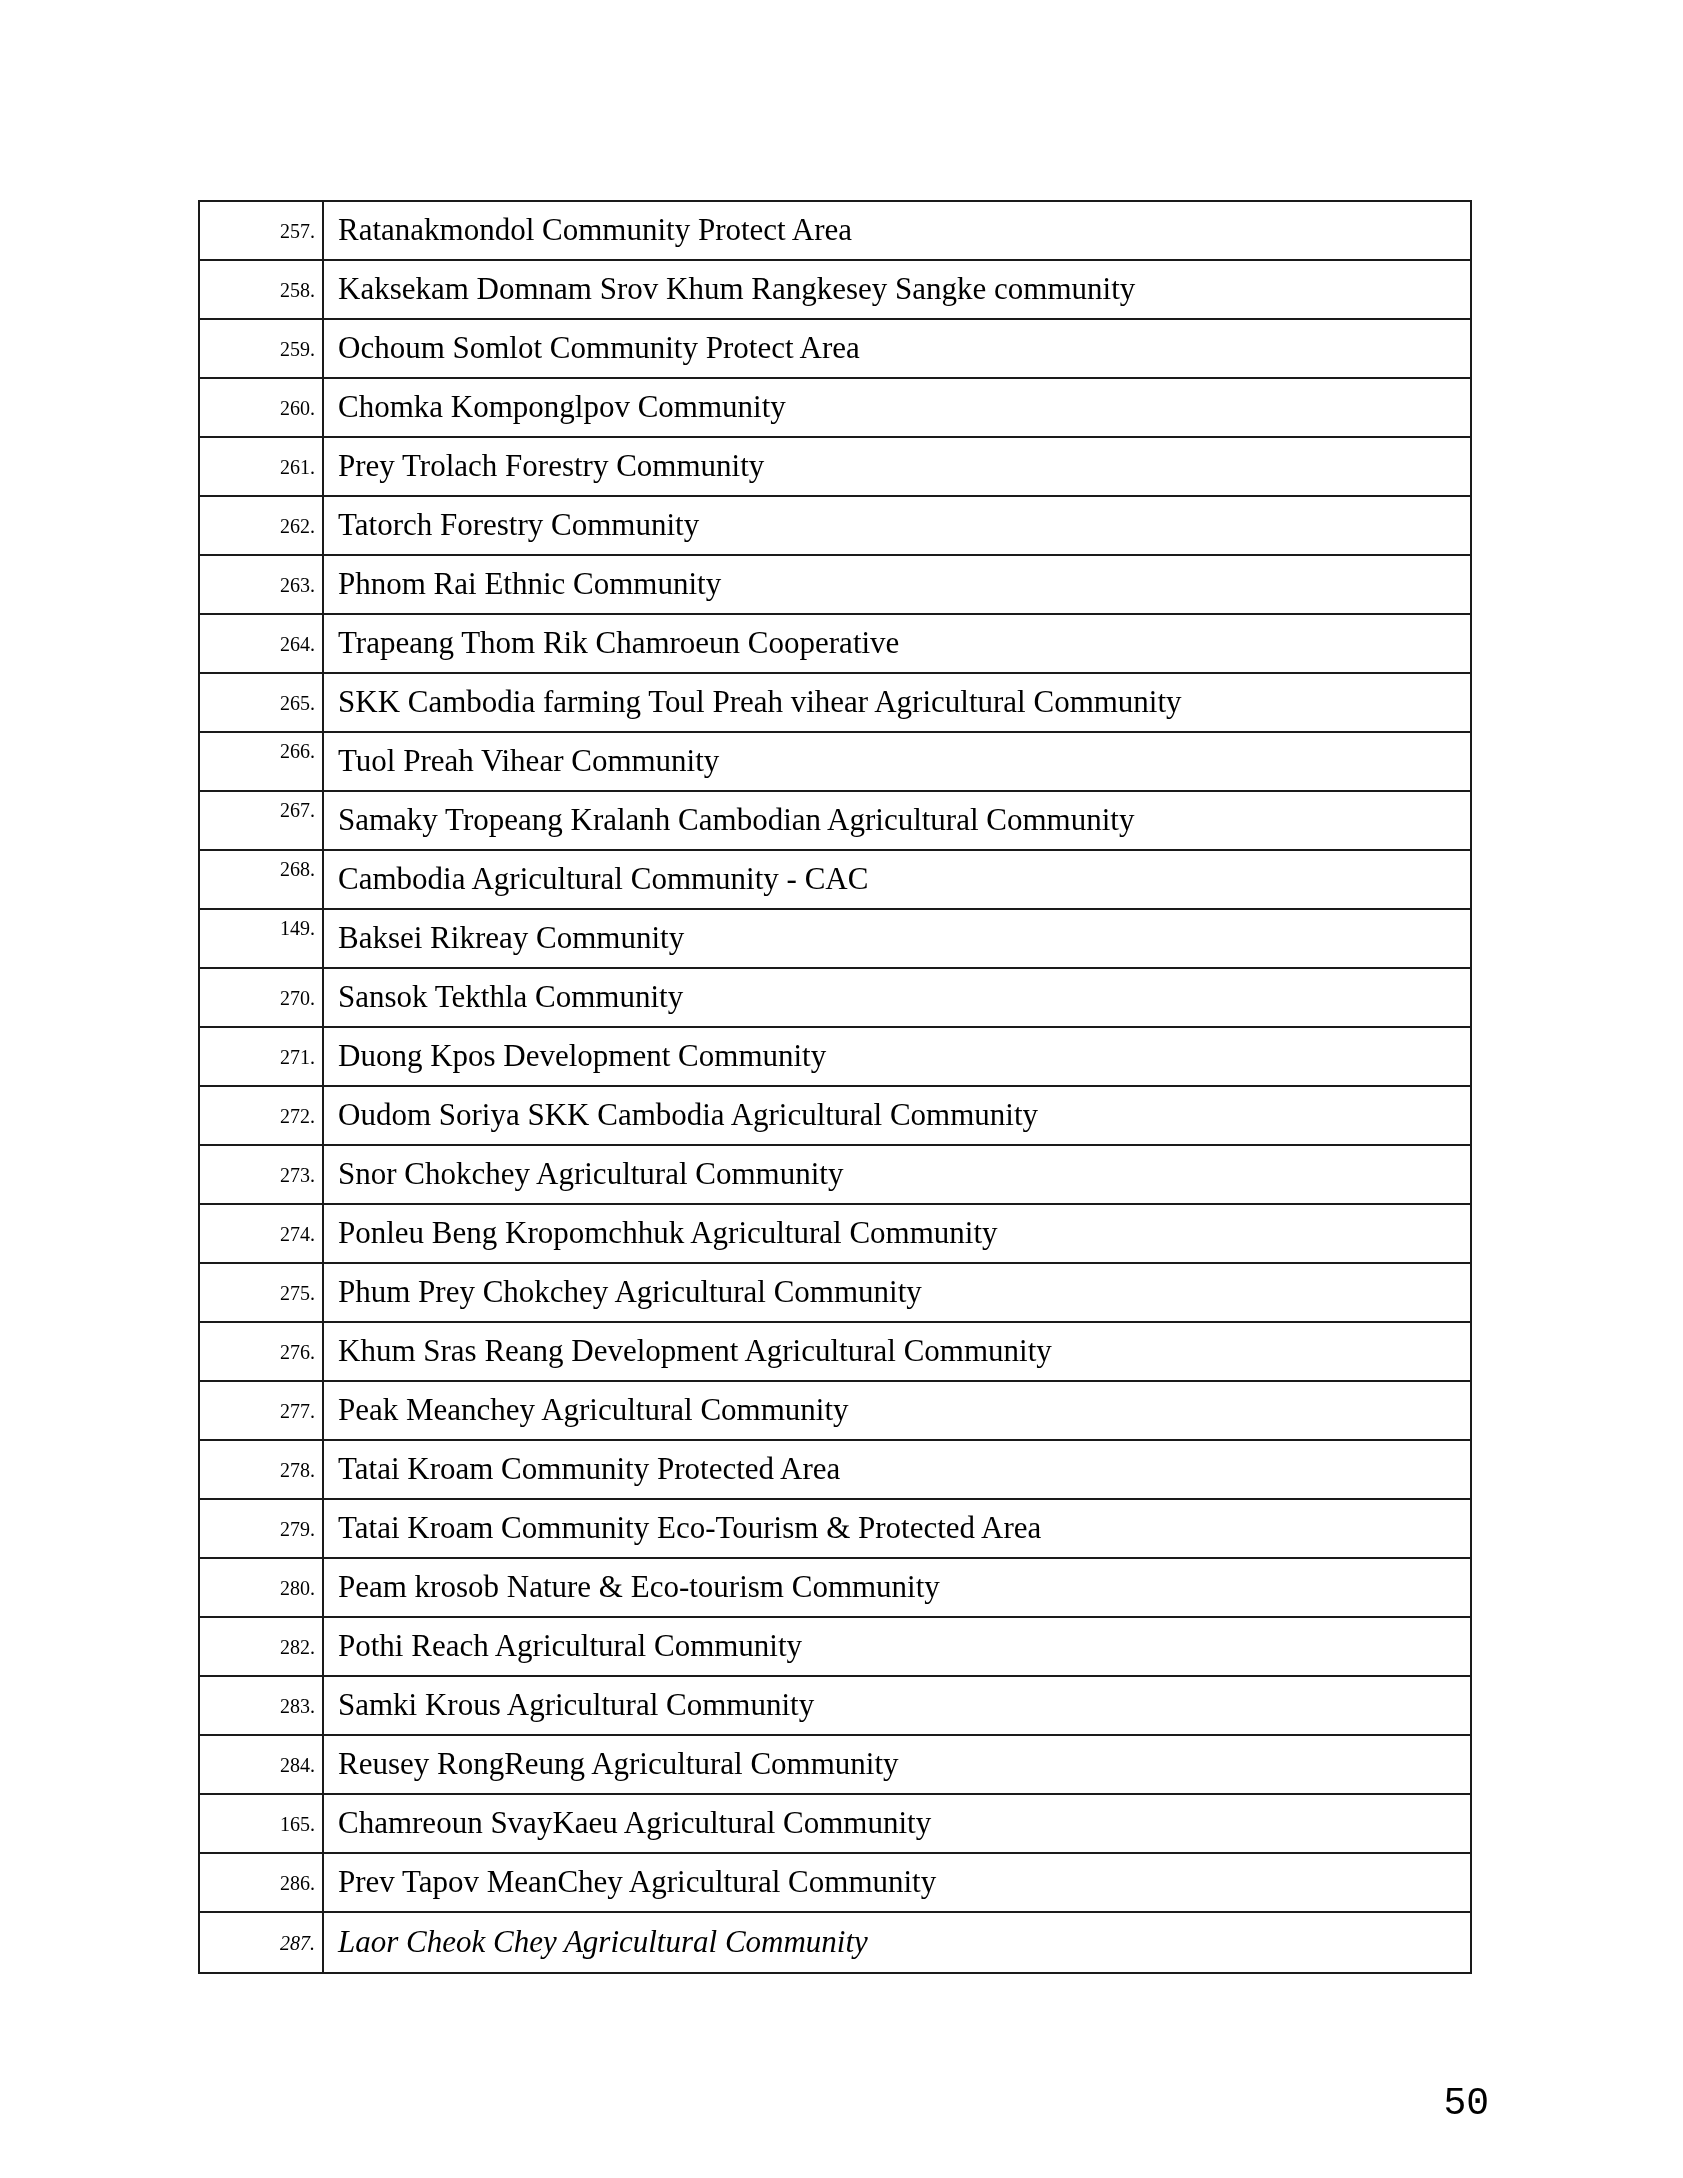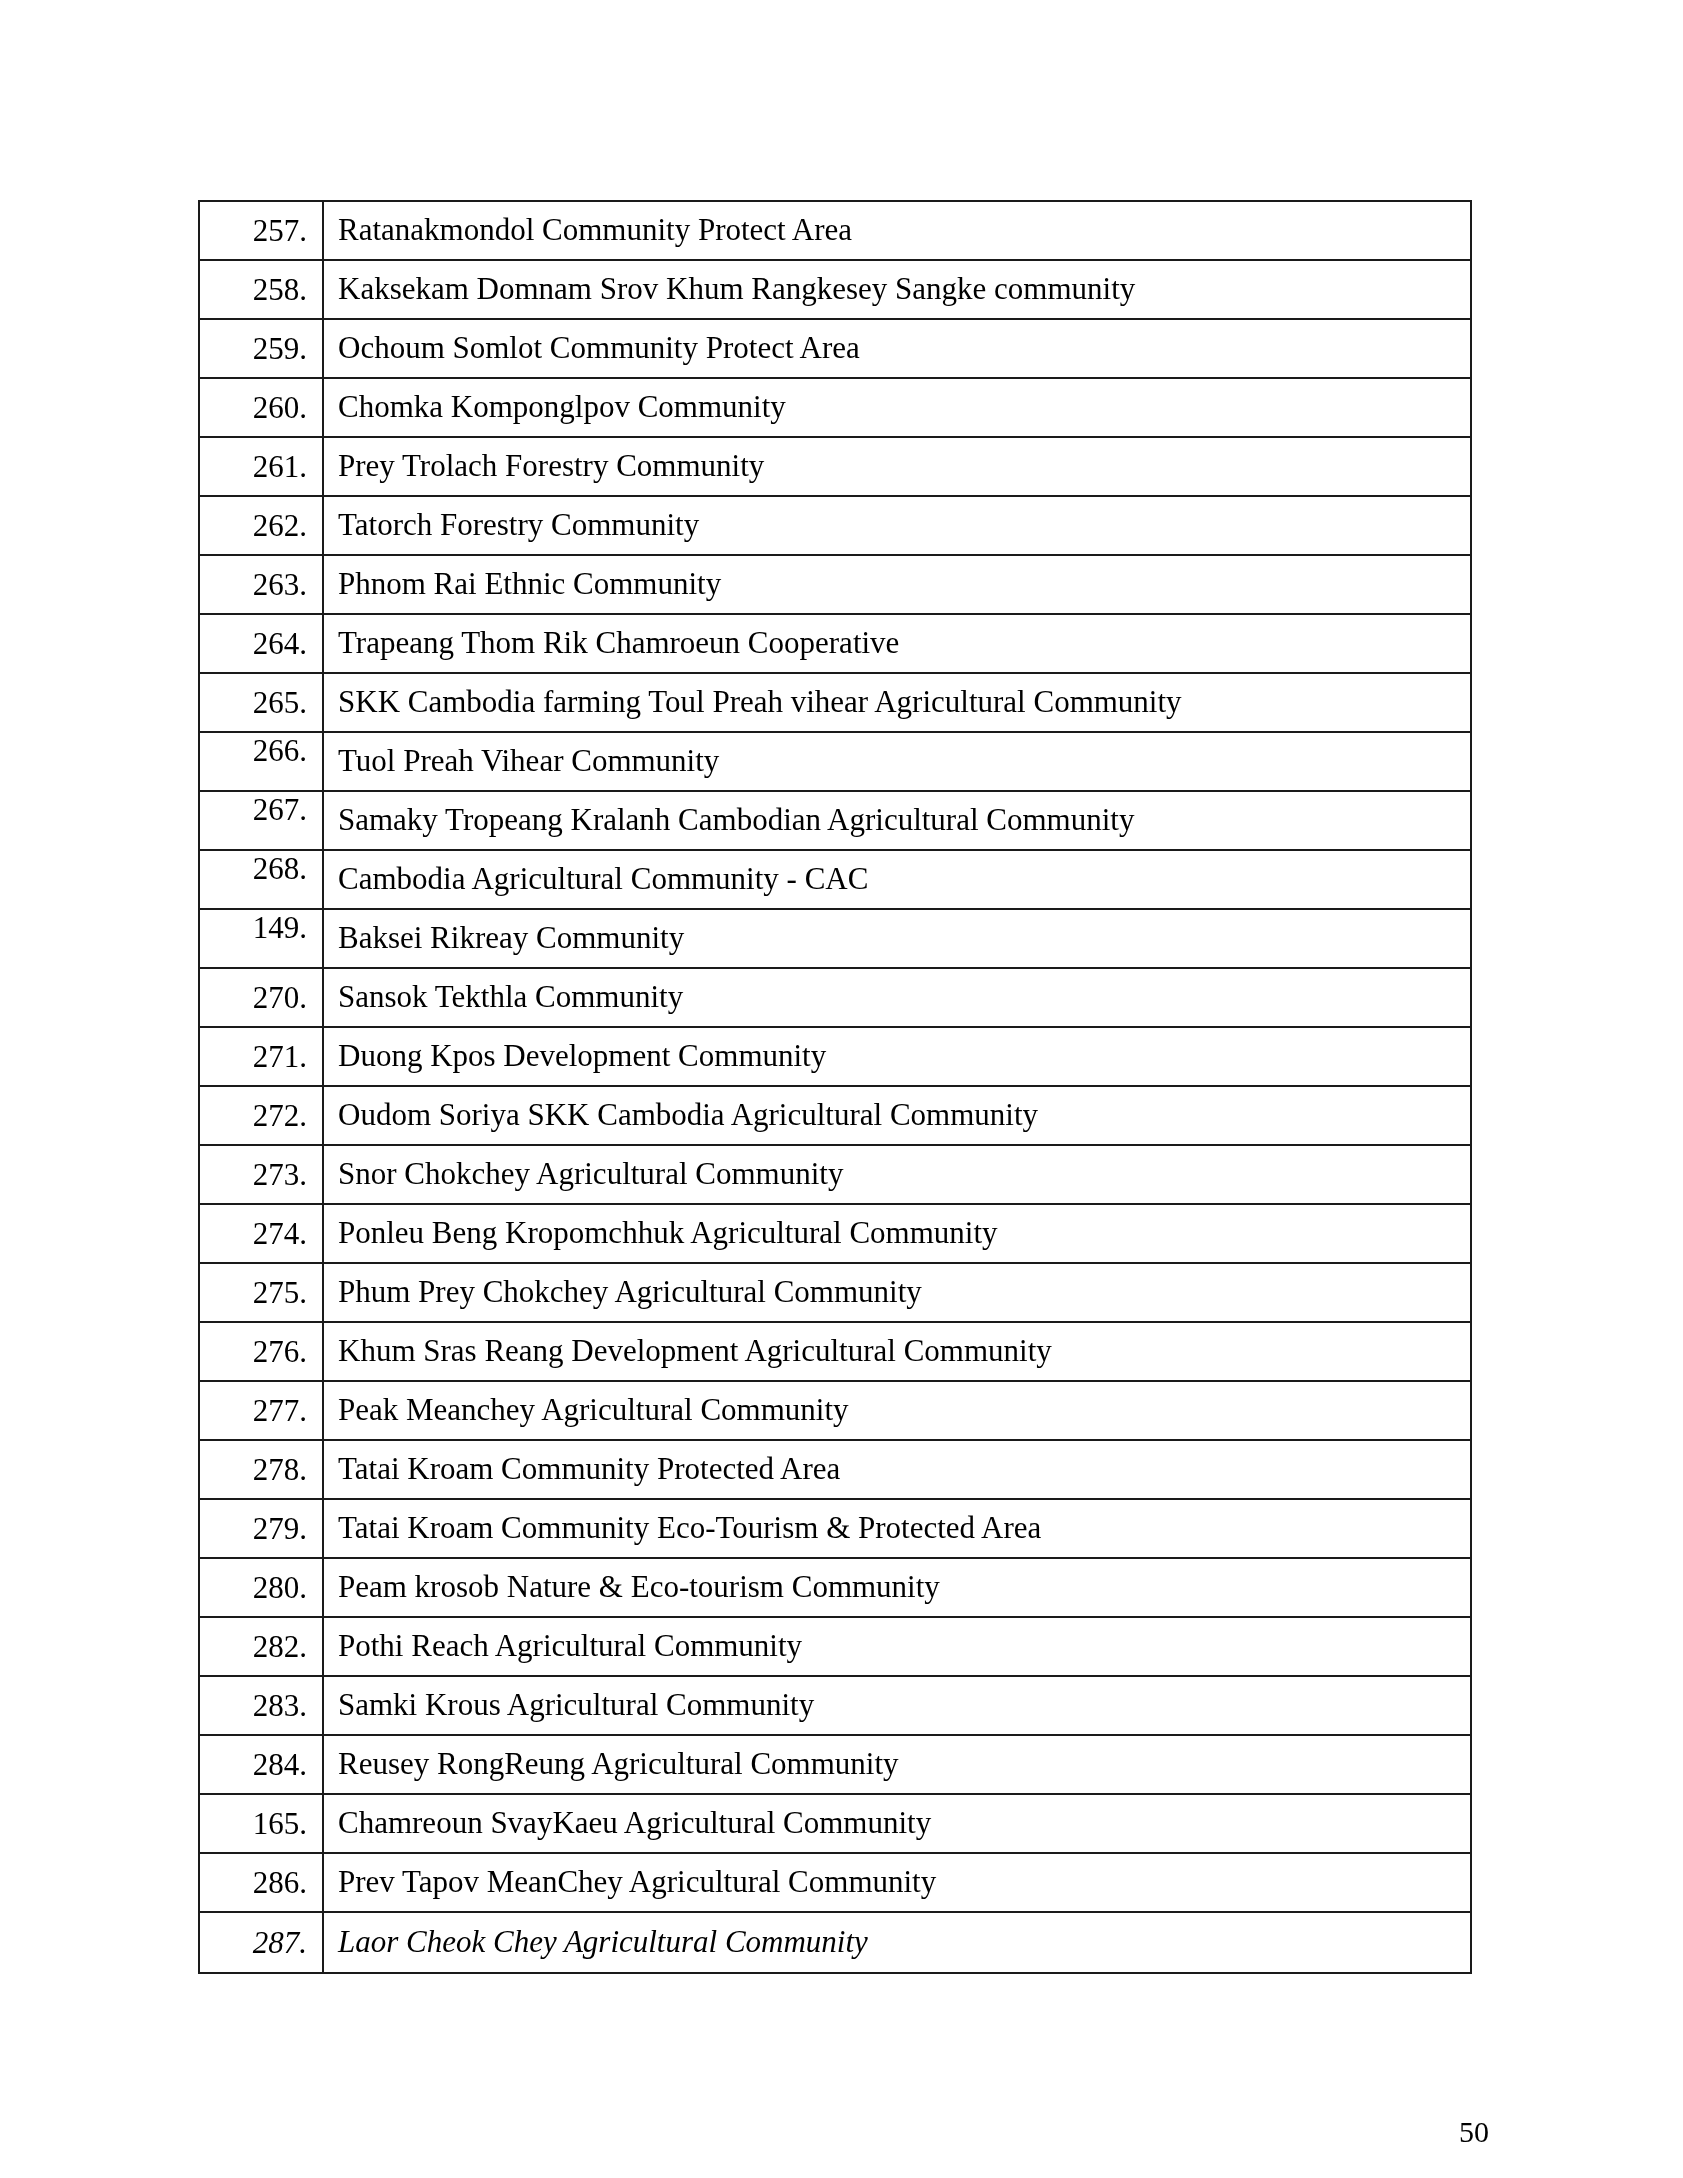--- a/index.html
+++ b/index.html
@@ -36,22 +36,22 @@
     font-style: italic;
   }
   .cell-num {
     flex: 0 0 124px;
     width: 124px;
     box-sizing: border-box;
     border-right: 2px solid #1a1a1a;
     display: flex;
     align-items: center;
     justify-content: flex-end;
-    padding-right: 15px;
-    font-size: 31px;
+    padding-right: 7px;
+    font-size: 20px;
     line-height: 1;
     white-space: nowrap;
   }
   .cell-name {
     flex: 1 1 auto;
     box-sizing: border-box;
     display: flex;
     align-items: center;
     padding-left: 14px;
     padding-right: 24px;
@@ -62,25 +62,24 @@
   }
   .t-row.raised .num-text {
     position: relative;
     top: -11px;
     text-align: center;
   }
   .page-number {
     position: absolute;
     top: 2085px;
     right: 194px;
-    font-family: Liberation Serif, serif;
-    font-size: 30px;
+    font-family: Liberation Mono, monospace;
+    font-size: 38px;
     line-height: 1;
     color: #000000;
-    margin-top: 32px;
   }
 </style>
 </head>
 <body>
 
 <div class="page">
 
   <div class="doc-table" id="community-table">
     <div class="t-row">
       <div class="cell-num">

